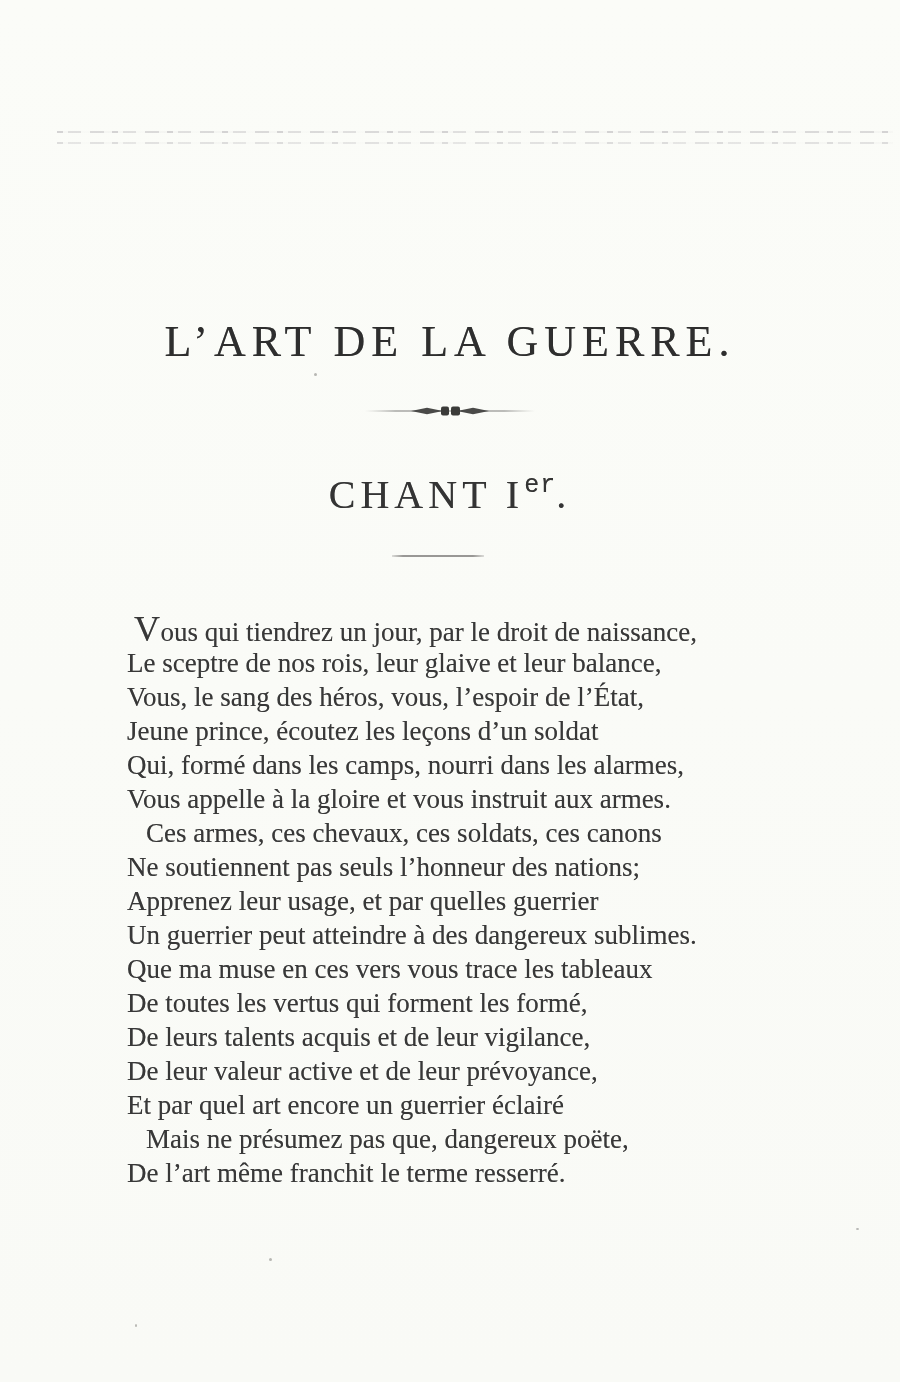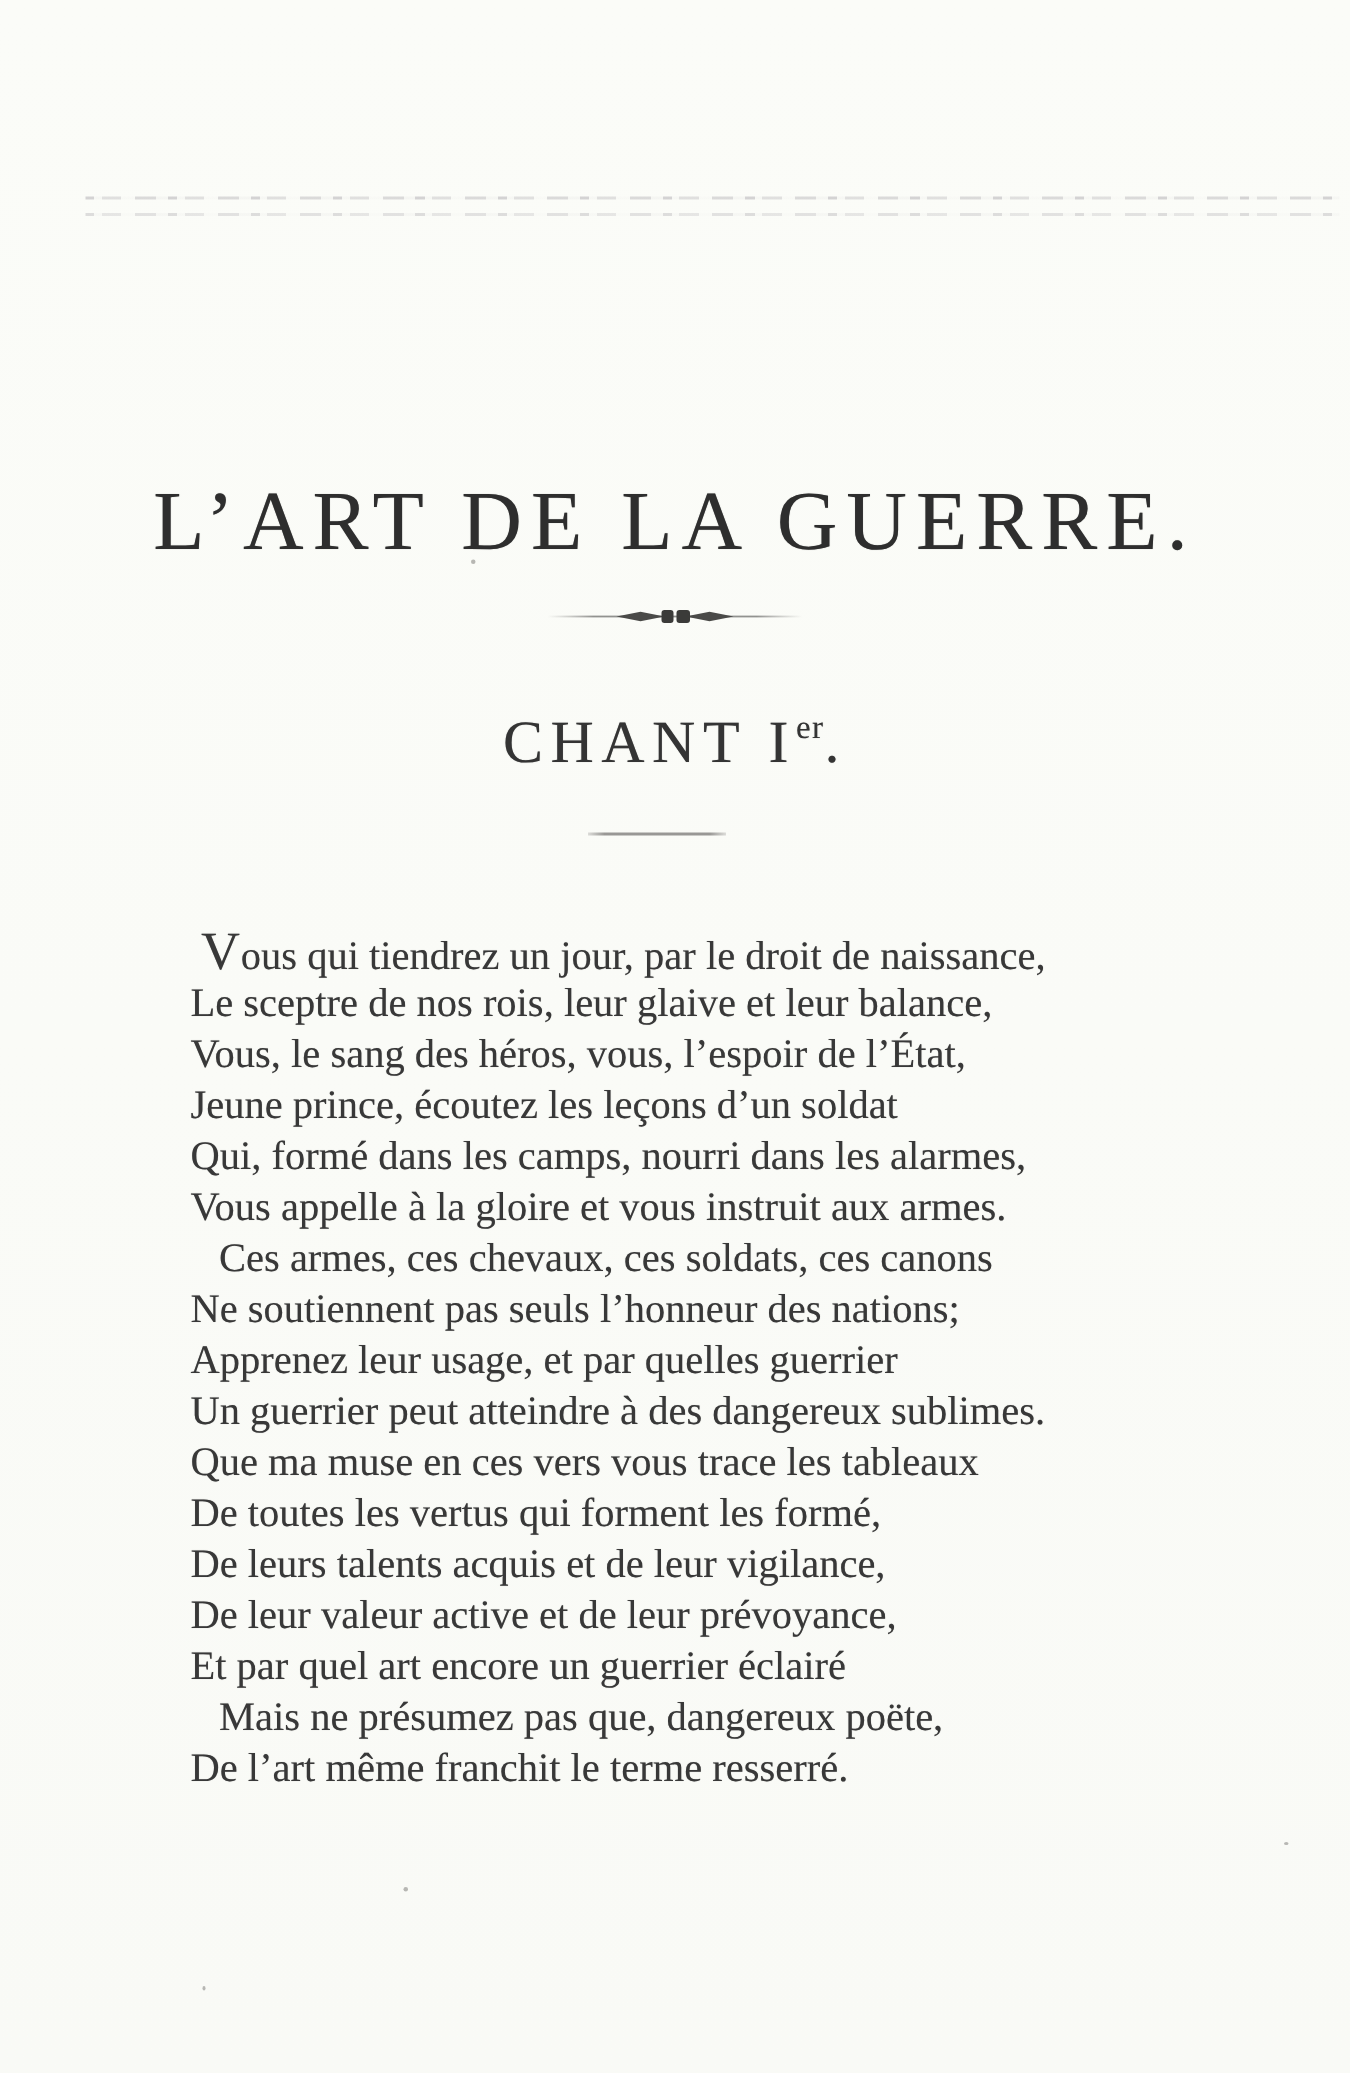--- a/index.html
+++ b/index.html
@@ -36,21 +36,21 @@
   }
   .scan-line-1 { top: 131px; }
   .scan-line-2 { top: 142px; opacity: 0.42; }
   .title {
     position: absolute;
     top: 316px;
     left: 0;
     width: 100%;
     margin: 0;
     text-align: center;
-    font-size: 56px;
+    font-size: 44px;
     font-weight: normal;
     letter-spacing: 6px;
     color: #2e2e2e;
     white-space: nowrap;
     text-shadow: 0 0 0.5px rgba(46,46,46,0.55);
   }
   .ornament {
     position: absolute;
     top: 403px;
     left: 0;
@@ -65,39 +65,40 @@
     margin: 0;
     text-align: center;
     font-size: 40px;
     font-weight: normal;
     letter-spacing: 5px;
     color: #343434;
     white-space: nowrap;
     text-shadow: 0 0 0.5px rgba(52,52,52,0.5);
   }
   .chant sup {
-    font-size: 22px;
+    font-size: 25px;
     letter-spacing: 1px;
     vertical-align: 16px;
+    font-family: Liberation Mono, monospace;
   }
   .rule {
     position: absolute;
     top: 555px;
     left: 392px;
     width: 92px;
     height: 2px;
     background: linear-gradient(90deg, rgba(130,128,126,0.25), rgba(120,118,116,0.75) 12%, rgba(120,118,116,0.75) 88%, rgba(130,128,126,0.25));
   }
   .poem {
     position: absolute;
     left: 127px;
     top: 612px;
     width: 660px;
     font-size: 27px;
-    line-height: 44px;
+    line-height: 34px;
     color: #383838;
     text-shadow: 0 0 0.5px rgba(56,56,56,0.45);
   }
   .poem .line {
     white-space: nowrap;
     height: 34px;
   }
   .poem .line.indent { padding-left: 19px; }
   .poem .line.first  { padding-left: 7px; }
   .poem .initial {

